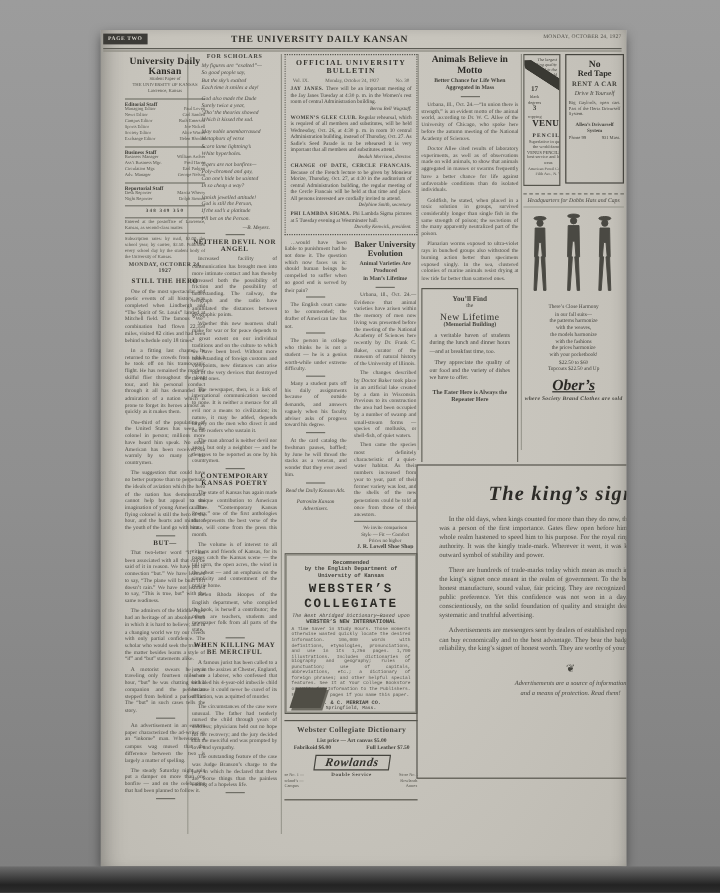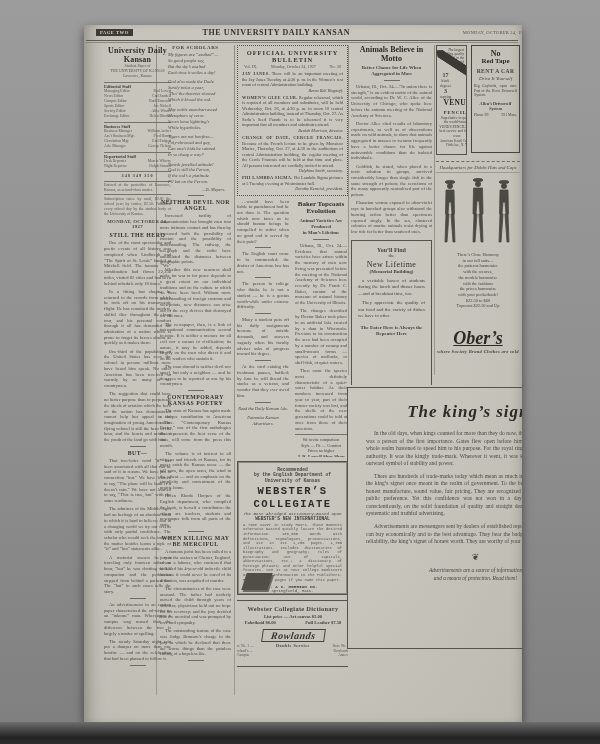--- a/index.html
+++ b/index.html
@@ -5,21 +5,21 @@
   html,body{margin:0;padding:0;width:600px;height:744px;overflow:hidden;
     background:linear-gradient(180deg,#9c9c9c 0%,#8f8f8f 55%,#7f7f7f 100%);
     font-family:"Liberation Serif","DejaVu Serif",serif;}
   .scan-bottom{position:absolute;left:0;top:722px;width:600px;height:22px;
     background:linear-gradient(180deg,#6d6d6d,#232323 70%,#2e2e2e);}
   .page{position:absolute;left:84px;top:25px;width:438px;height:697px;
     background:radial-gradient(ellipse at 45% 35%, #ccc9c1 0%, #c7c4bc 55%, #bdbab2 100%);
     box-shadow:0 4px 9px rgba(0,0,0,.5), inset 14px 0 20px -14px rgba(0,0,0,.4), inset -8px 0 14px -10px rgba(0,0,0,.3);
     overflow:hidden;color:#45443e;}
   
-  .hdr{position:absolute;left:12px;top:3px;width:432px;display:flex;align-items:center;}
+  .hdr{position:absolute;left:2px;top:3px;width:432px;display:flex;}
   .pagelabel{background:#3c3b37;color:#d9d7cf;font-size:4.6px;font-weight:bold;
     padding:1px 4px;letter-spacing:.5px;}
   .hdr-title{flex:1;text-align:center;font-weight:bold;font-size:8px;letter-spacing:.6px;color:#33322d;}
   .hdr-date{width:108px;text-align:right;font-size:4.6px;letter-spacing:.2px;color:#504f48;}
   .hdr-rule{position:absolute;left:2px;top:15px;width:432px;border-top:1px solid #5c5b54;}
   .hdr-rule2{position:absolute;left:2px;top:17px;width:432px;border-top:.5px solid #8a897f;}
   
   .col{position:absolute;top:20px;overflow:hidden;}
   .vrule{position:absolute;top:20px;width:1px;background:linear-gradient(180deg,#8e8d83,#9b9a90);}
   .body{font-size:4.6px;line-height:1.25;text-align:justify;margin:0 0 2.5px 0;text-indent:5px;color:#4a4942;}
@@ -102,21 +102,21 @@
   .rent-car{font-size:5.6px;font-weight:bold;letter-spacing:.4px;margin-top:3px;}
   .rent-drive{font-size:5px;font-style:italic;margin-top:2px;}
   .rent-body{font-size:3.8px;line-height:1.2;margin-top:3px;text-align:justify;}
   .rent-name{font-size:4.2px;font-weight:bold;margin-top:3px;}
   .rent-ft{display:flex;justify-content:space-between;font-size:3.8px;margin-top:2px;}
   .dobbs{font-size:4.8px;font-style:italic;text-align:center;margin:6px 0 2px;
     border-top:1px dashed #6f6e66;border-bottom:1px solid #9b9a90;padding:2.5px 0;}
   .obers{text-align:center;}
   .obers-fig{margin-top:1px;}
   .harmony{font-size:4.4px;line-height:1.3;}
-  .obers-logo{font-size:18px;font-weight:bold;font-style:italic;margin-top:19px;color:#2c2b27;
+  .obers-logo{font-size:13px;font-weight:bold;font-style:italic;margin-top:3px;color:#2c2b27;
     text-decoration:underline;}
   .obers-tag{font-size:4.6px;font-weight:bold;font-style:italic;letter-spacing:.3px;}
   
   .signet{position:absolute;left:263px;top:362px;width:257px;height:262px;border:1px solid #55544c;
     padding:10px 18px;box-sizing:border-box;}
   .sig-title{font-size:17px;font-weight:bold;font-style:italic;text-align:center;letter-spacing:1px;color:#2c2b27;margin:4px 0 8px;}
   .sig-p{font-size:5.6px;line-height:1.35;text-align:justify;text-indent:8px;margin:0 0 5px;color:#4a4942;}
   .sig-orn{text-align:center;font-size:9px;margin:6px 0 4px;color:#45443e;}
   .sig-foot{font-size:5.4px;font-style:italic;text-align:center;line-height:1.5;}
 </style>
@@ -381,21 +381,21 @@
               <div class="divider"></div>
             </div>
           </div>
         <div>
 
         <div class="tiny-ad">Read the Daily Kansan Ads.</div>
             <div class="tiny-ad">Patronize Kansan Advertisers.</div>
           </div>
       </div>
       <div class="subcol" style="height:258px;">
-        <div class="headline">Baker Topcoats Evolution</div>
+        <div class="headline">Baker University Evolution</div>
         <div class="subhead">Animal Varieties Are Produced</div>
         <div class="subhead">in Man’s Lifetime</div>
         <div class="divider"></div>
         <div>
 
         <p class="body">Urbana, Ill., Oct. 24.—Evidence that animal varieties have arisen within the memory of men now living was presented before the meeting of the National Academy of Sciences here recently by Dr. Frank C. Baker, curator of the museum of natural history of the University of Illinois.</p>
             <p class="body">The changes described by Doctor Baker took place in an artificial lake created by a dam in Wisconsin. Previous to its construction the area had been occupied by a number of swamp and small-stream forms — species of mollusks, or shell-fish, of quiet waters.</p>
             <p class="body">Then came the species most definitely characteristic of a quiet-water habitat. As their numbers increased from year to year, part of their former variety was lost, and the shells of the new generations could be told at once from those of their ancestors.</p>
           </div>
         <div class="lowell">

